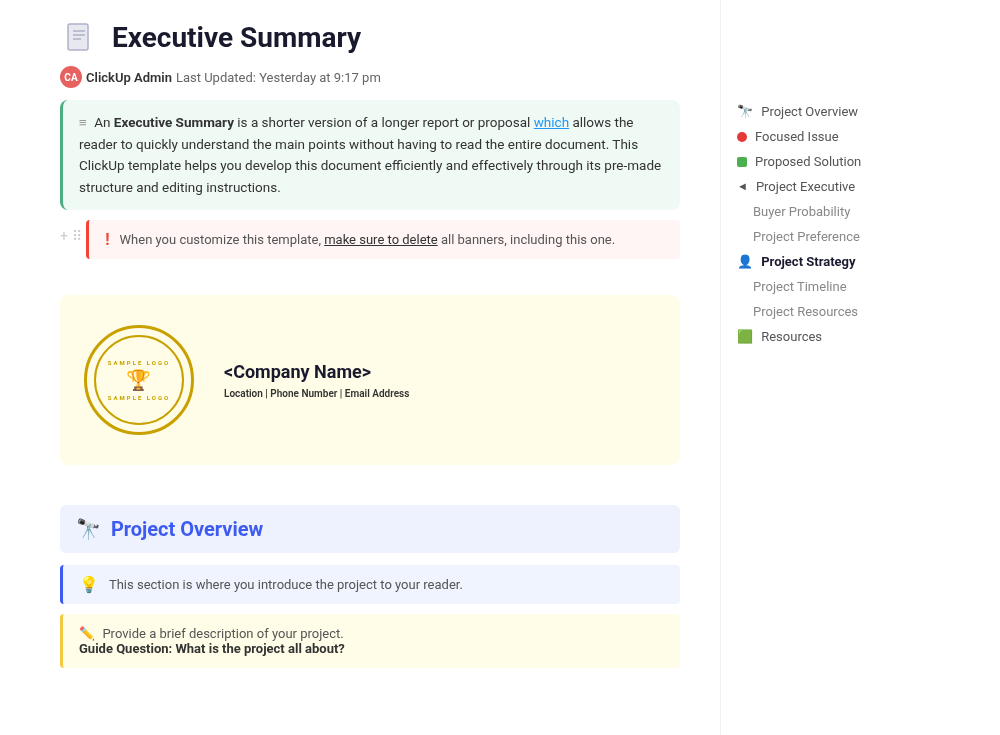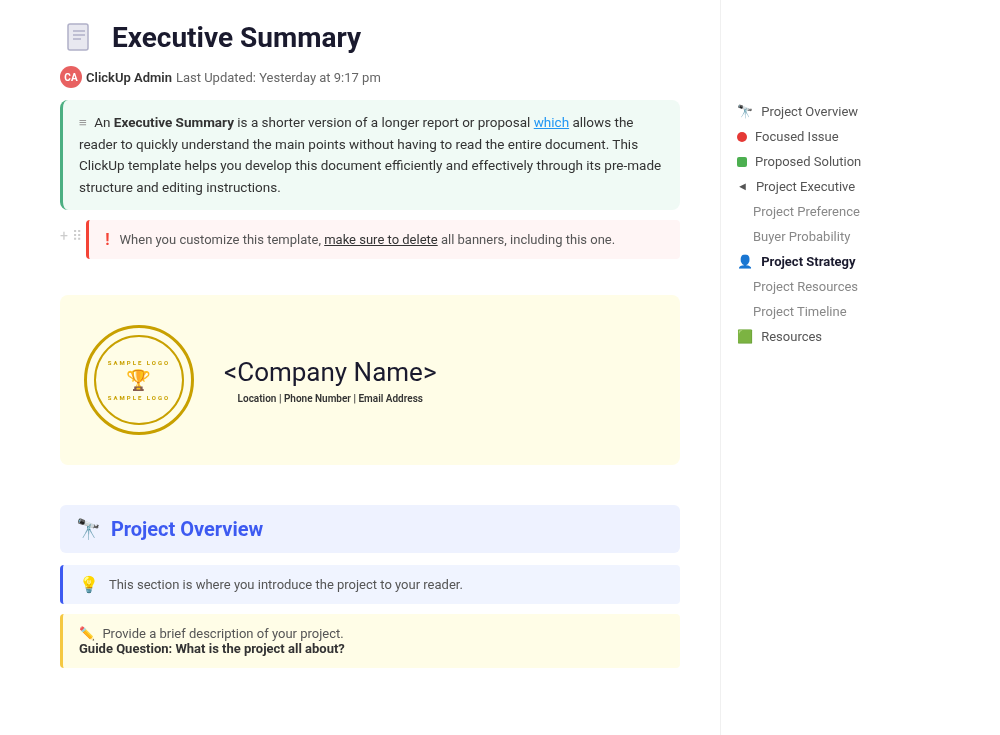--- a/index.html
+++ b/index.html
@@ -171,22 +171,22 @@
       letter-spacing: 2px;
       color: #c8a000;
       font-weight: 700;
     }
     .company-info {
       display: flex;
       flex-direction: column;
       gap: 6px;
     }
     .company-name {
-      font-size: 26px;
-      font-weight: 400;
+      font-size: 18px;
+      font-weight: 700;
       color: #1a1a2e;
     }
     .company-details {
       font-size: 10px;
       font-weight: 600;
       color: #333;
       text-align: center;
     }
     
     .section-header {
@@ -374,38 +374,38 @@
       <span class="sidebar-square" style="background:#4caf50;"></span>
       <span>Proposed Solution</span>
     </div>
 
     <div class="sidebar-item">
       <span style="font-size:11px; color:#555;">◄</span>
       <span>Project Executive</span>
     </div>
 
     <div class="sidebar-item indented">
+      <span>Buyer Probability</span>
+    </div>
+
+    <div class="sidebar-item indented">
       <span>Project Preference</span>
-    </div>
-
-    <div class="sidebar-item indented">
-      <span>Buyer Probability</span>
     </div>
 
     <div class="sidebar-item bold">
       <span style="font-size:13px;">👤</span>
       <span>Project Strategy</span>
     </div>
 
     <div class="sidebar-item indented">
+      <span>Project Timeline</span>
+    </div>
+
+    <div class="sidebar-item indented">
       <span>Project Resources</span>
-    </div>
-
-    <div class="sidebar-item indented">
-      <span>Project Timeline</span>
     </div>
 
     <div class="sidebar-item">
       <span style="font-size:13px;">🟩</span>
       <span>Resources</span>
     </div>
   </div>
 </div>
 
 </body></html>

